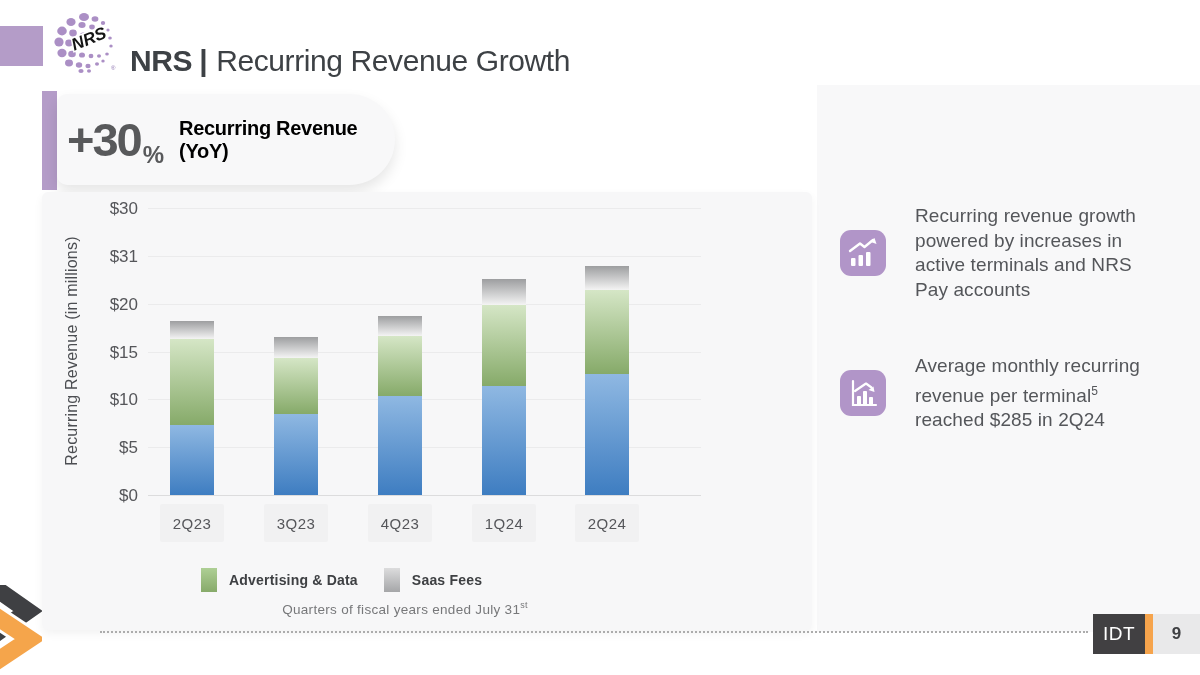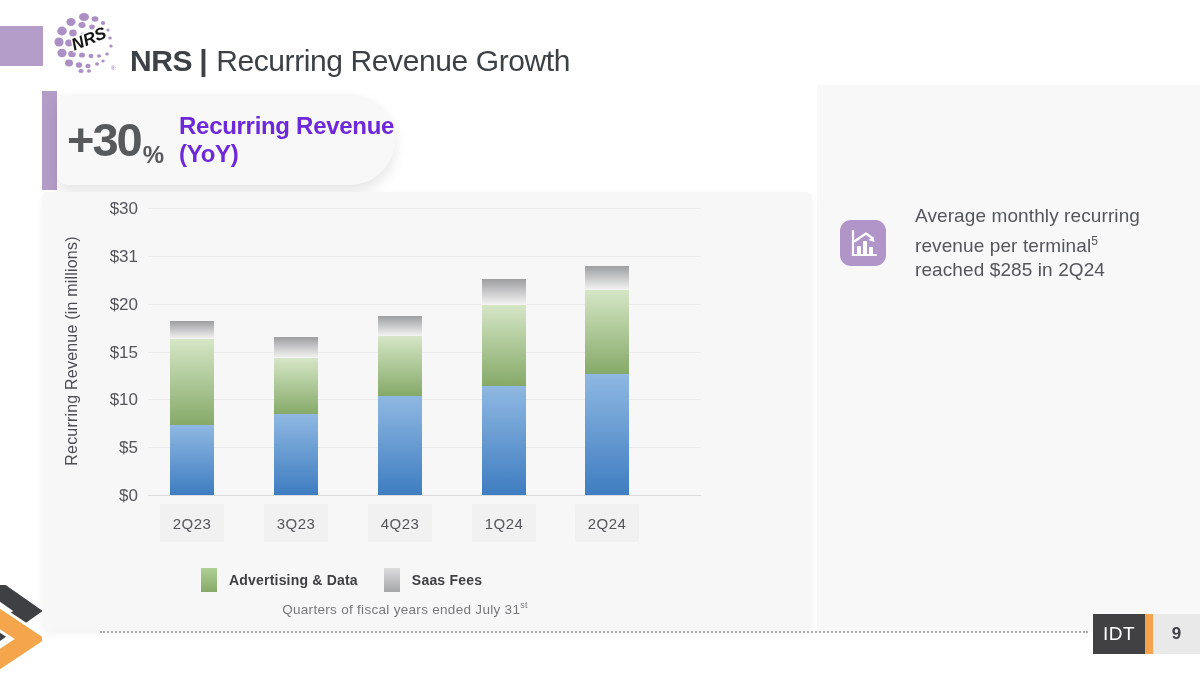--- a/index.html
+++ b/index.html
@@ -17,21 +17,21 @@
   .page-title .pipe{font-weight:700;margin:0 9px 0 7px;}
   .page-title .rest{font-weight:400;}
 
   
   .badge-bar{position:absolute;left:42px;top:91px;width:15px;height:99px;background:var(--purple);}
   .badge-pill{position:absolute;left:57px;top:94px;width:338px;height:91px;background:#f8f8f9;
               border-radius:10px 46px 46px 10px;box-shadow:0 7px 14px rgba(0,0,0,.10);
               display:flex;align-items:center;padding-left:10px;box-sizing:border-box;}
   .badge-value{font-size:47px;font-weight:800;color:#58595b;letter-spacing:-2px;}
   .badge-pct{font-size:24px;font-weight:700;color:#58595b;align-self:flex-end;margin:0 0 16px 2px;}
-  .badge-label{font-size:24px;font-weight:700;color:#6d28d9;margin-left:15px;letter-spacing:-0.3px;}
+  .badge-label{font-size:20px;font-weight:700;color:#000000;margin-left:15px;letter-spacing:-0.3px;}
 
   
   .chart-card{position:absolute;left:42px;top:192px;width:770px;height:438px;background:#f7f7f8;
               border-radius:6px;box-shadow:0 4px 10px rgba(0,0,0,.05);}
   .plot-area{position:absolute;left:106px;top:16px;width:553px;height:287px;}
   .gridline{position:absolute;left:0;right:0;height:1px;background:#ebebec;}
   .gridline.zero{background:#dcdcdd;}
   .ytick{position:absolute;left:-64px;width:54px;text-align:right;font-size:17px;color:#55565a;}
   .ylabel{position:absolute;left:-76px;top:143px;transform:translate(-50%,-50%) rotate(-90deg);
           transform-origin:center;font-size:16px;color:#4c4e52;white-space:nowrap;letter-spacing:0.2px;}
@@ -176,20 +176,34 @@
           <div class="legend-label">Saas Fees</div>
         </div>
       </div>
     <div class="chart-caption">Quarters of fiscal years ended July 31<sup>st</sup></div>
   </div>
 
   <div class="bullets">
       <div class="bullet">
         <div class="bullet-icon">
           <svg width="46" height="46" viewBox="0 0 46 46">
+            <g fill="#fff">
+              <rect x="11" y="28" width="4.5" height="8" rx="1"></rect>
+              <rect x="18.5" y="25" width="4.5" height="11" rx="1"></rect>
+              <rect x="26" y="22" width="4.5" height="14" rx="1"></rect>
+            </g>
+            <polyline points="10,21 20,13.5 24.5,17 33,10" fill="none" stroke="#fff" stroke-width="2.4" stroke-linecap="round" stroke-linejoin="round"></polyline>
+            <polygon points="34.5,8 36.5,14 29.5,11.5" fill="#fff"></polygon>
+          </svg>
+        </div>
+        <div class="bullet-text">Recurring revenue growth powered by increases in active terminals and NRS Pay accounts</div>
+      </div>
+      <div class="bullet">
+        <div class="bullet-icon">
+          <svg width="46" height="46" viewBox="0 0 46 46">
             <path d="M13,11 V35 H36" fill="none" stroke="#fff" stroke-width="2.2" stroke-linecap="round"></path>
             <g fill="#fff">
               <rect x="17" y="26" width="4" height="9" rx="0.8"></rect>
               <rect x="23" y="21" width="4" height="14" rx="0.8"></rect>
               <rect x="29" y="27" width="4" height="8" rx="0.8"></rect>
             </g>
             <polyline points="15,21 26,13.5 31.5,17.5" fill="none" stroke="#fff" stroke-width="2.2" stroke-linecap="round" stroke-linejoin="round"></polyline>
             <polygon points="33.5,16.5 34.5,22 28.5,20" fill="#fff"></polygon>
           </svg>
         </div>

